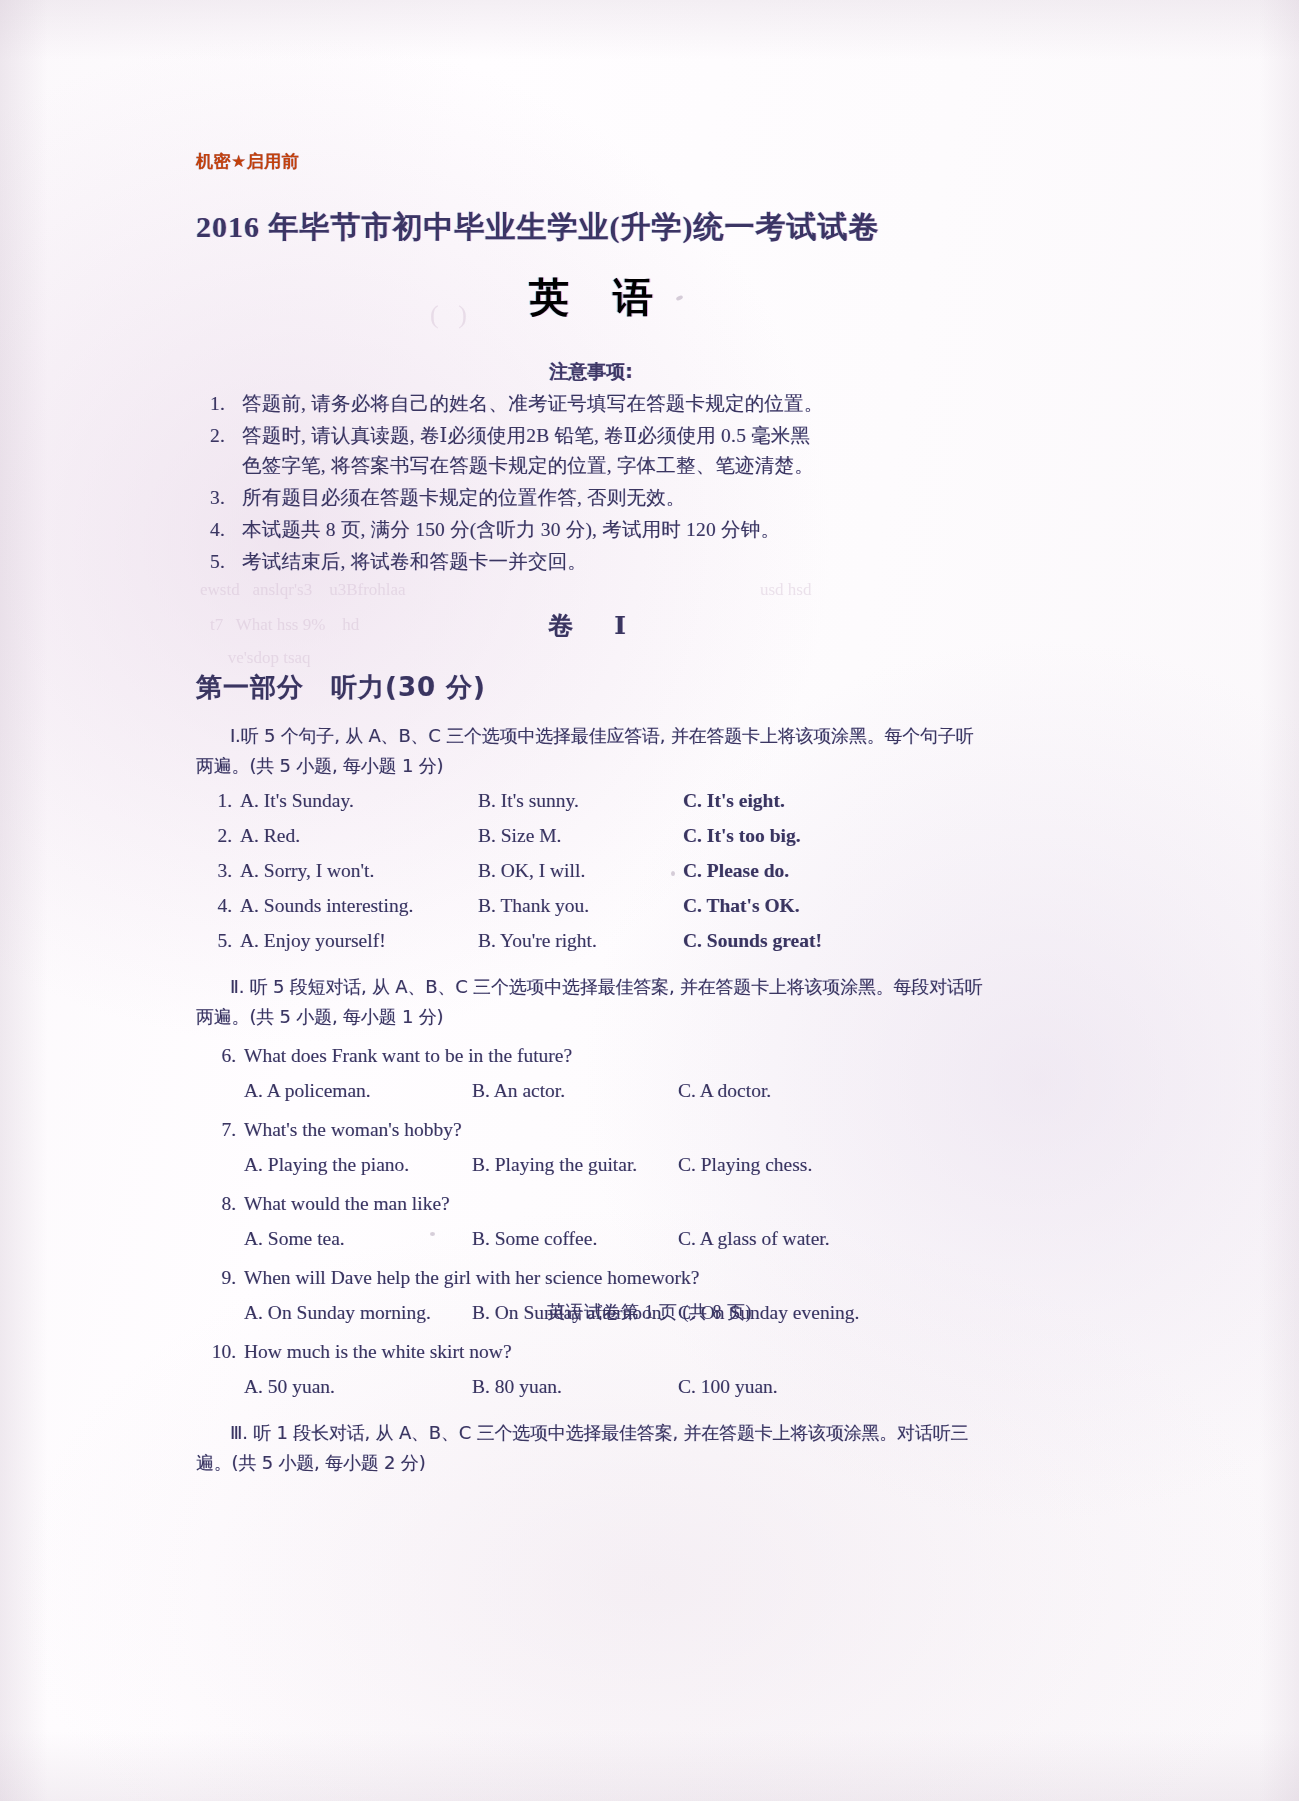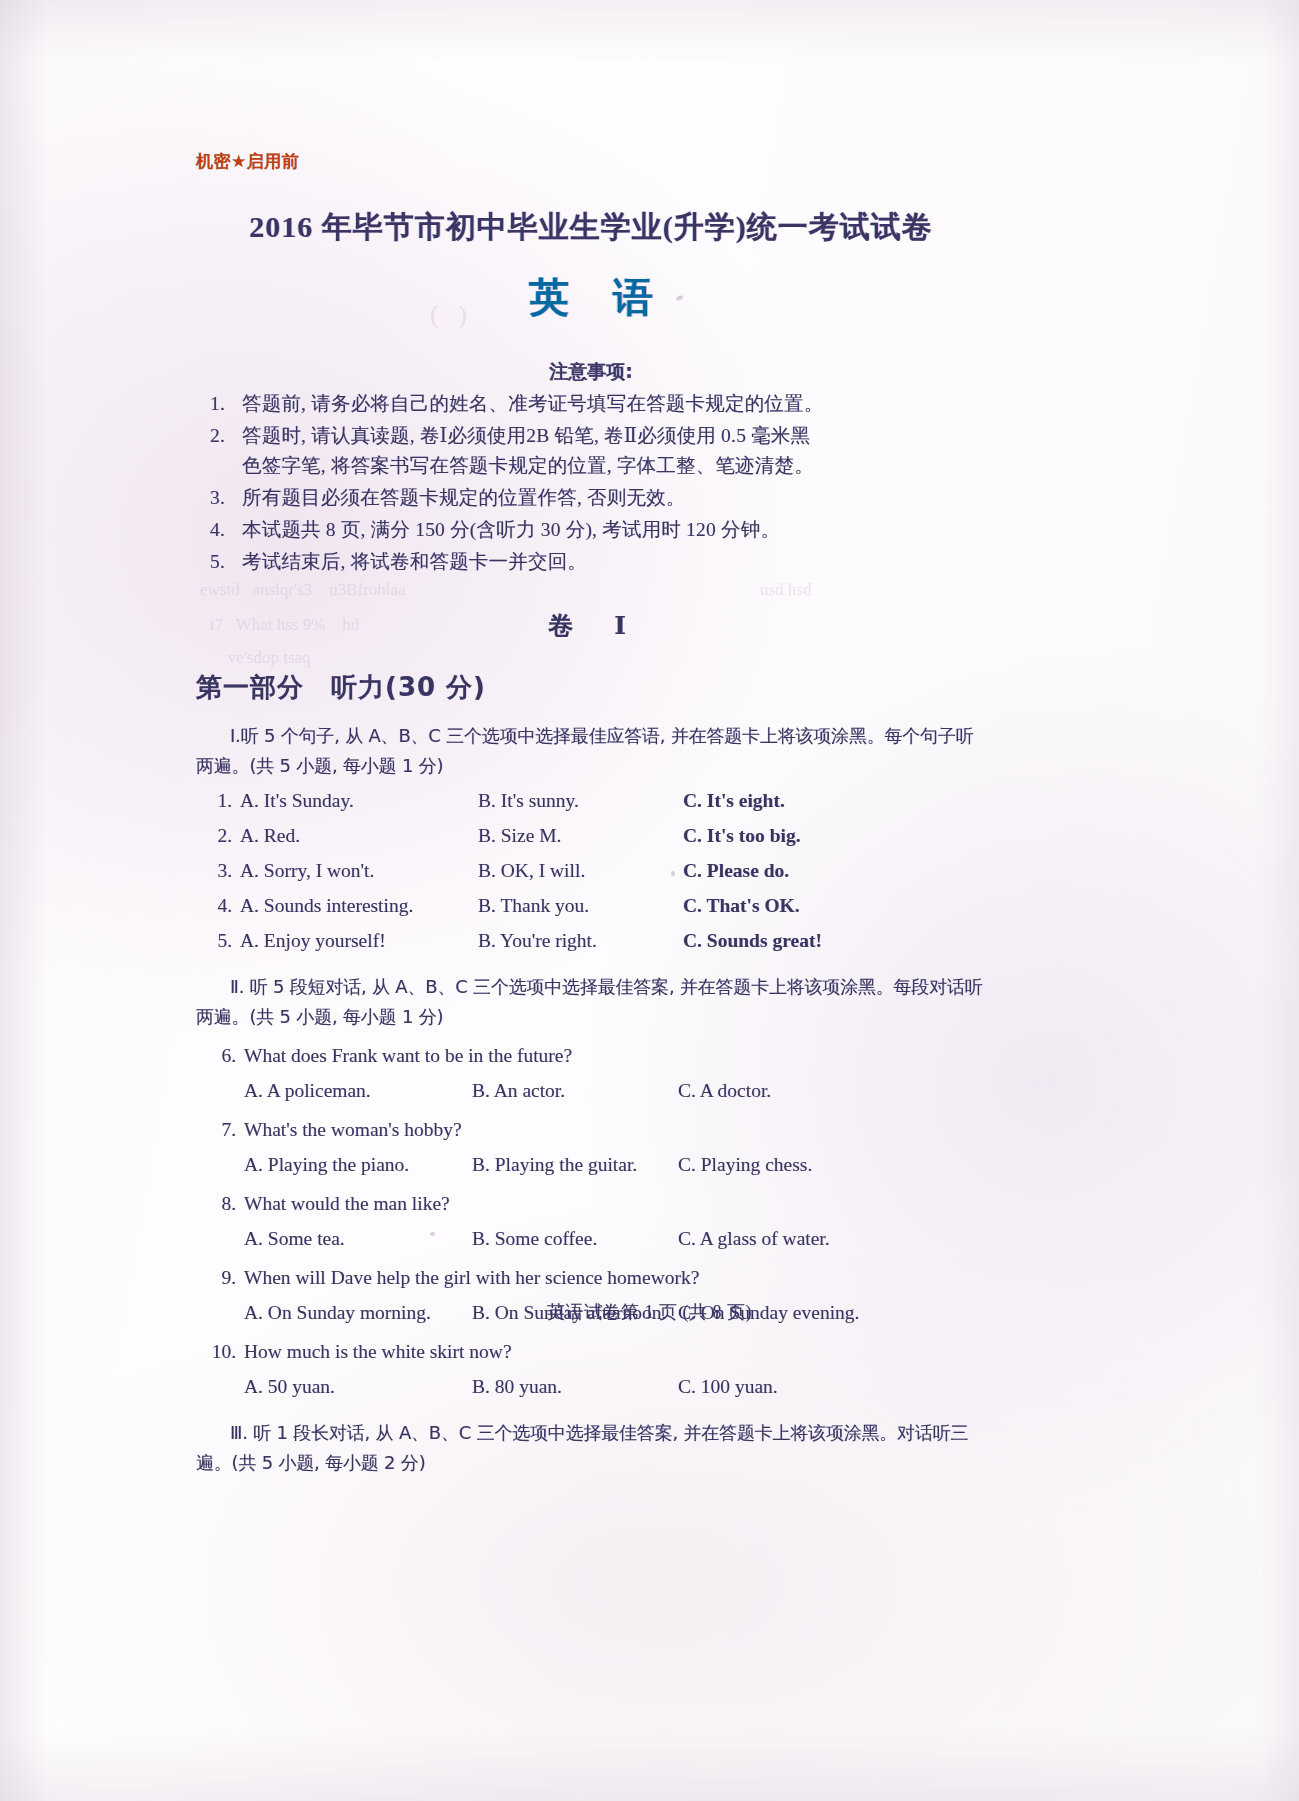--- a/index.html
+++ b/index.html
@@ -73,38 +73,38 @@
   .confidential {
     font-family: "DejaVu Sans", "Liberation Sans", sans-serif;
     font-size: 17px;
     font-weight: bold;
     letter-spacing: 0.5px;
     color: #c2410c;
     text-shadow: 0.6px 0 0 rgba(150,50,160,0.30), -0.6px 0 0 rgba(40,130,150,0.25);
   }
 
   .main-title {
-    text-align: center;
+    text-align: left;
     font-size: 30px;
     font-weight: bold;
     font-family: "Liberation Serif", "DejaVu Serif", serif;
     letter-spacing: 1px;
     margin-top: 34px;
     color: #3b3564;
     text-shadow: 0.7px 0 0 rgba(155,45,160,0.32), -0.7px 0 0 rgba(30,135,155,0.28);
   }
 
   .subject-title {
     text-align: center;
     font-size: 40px;
     font-weight: bold;
     letter-spacing: 44px;
     text-indent: 44px;
     margin-top: 22px;
-    color: #0369a1;
+    color: #000000;
     text-shadow: 0.9px 0 0 rgba(160,40,165,0.38), -0.9px 0 0 rgba(25,140,160,0.33);
   }
 
   .notes-head {
     font-family: "DejaVu Sans", "Liberation Sans", sans-serif;
     font-size: 19px;
     font-weight: bold;
     margin-top: 34px;
     color: #3e3866;
     text-shadow: 0.6px 0 0 rgba(150,45,160,0.30), -0.6px 0 0 rgba(35,130,155,0.26);

